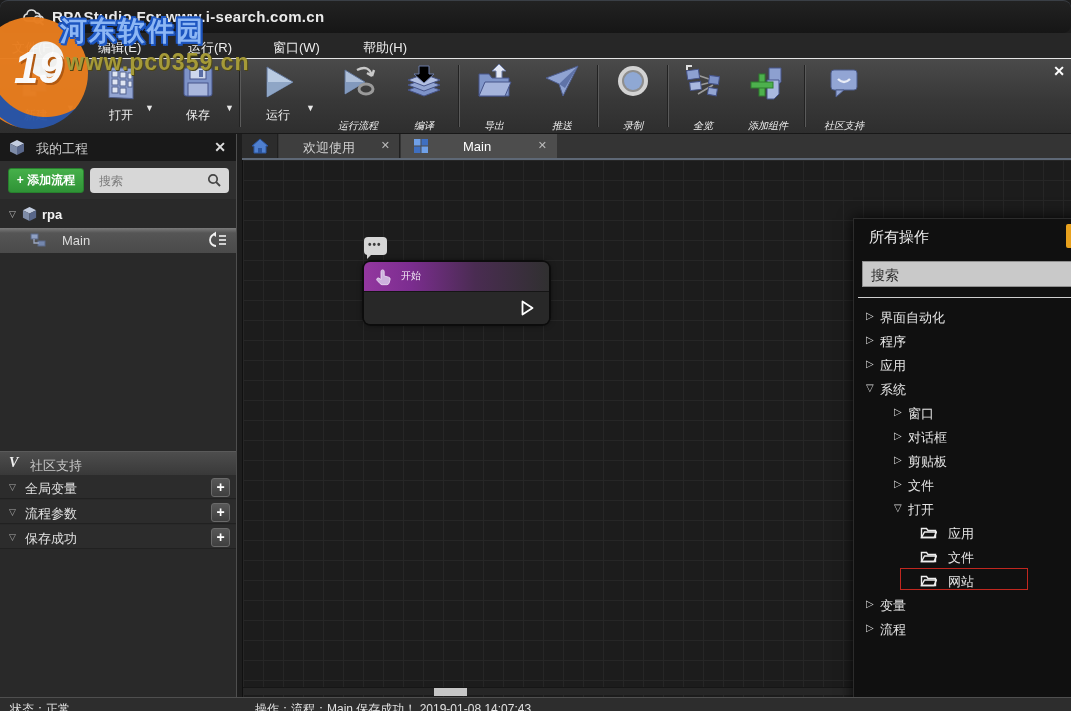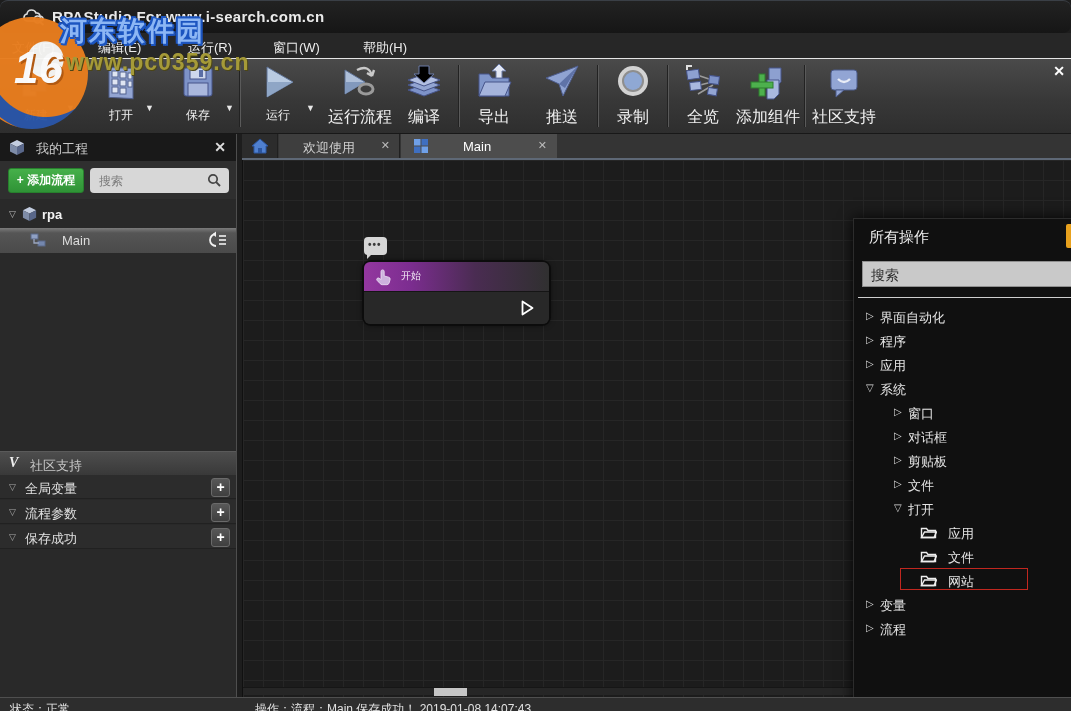--- a/index.html
+++ b/index.html
@@ -13,21 +13,21 @@
   .title-text { position:absolute; left:52px; top:7px; font-size:15px; font-weight:bold; color:#e9e9e9; letter-spacing:.3px; }
 
   
   .menubar { position:absolute; left:0; top:33px; width:1071px; height:26px; background:#272727; border-bottom:1px solid #e5e5e5; }
   .menu-item { position:absolute; top:4px; font-size:13px; color:#ececec; padding:2px 6px; cursor:default; }
 
   
   .toolbar { position:absolute; left:0; top:59px; width:1071px; height:75px; background:linear-gradient(#4a4a4a,#383838 55%,#2e2e2e); border-bottom:1px solid #181818; }
   .tool { position:absolute; top:3px; text-align:center; }
   .tool .ticon { display:block; margin:0 auto; width:38px; height:42px; }
-  .tool .tlabel { display:block; margin-top:3px; font-size:16px; color:#f0f0f0; white-space:nowrap; }
+  .tool .tlabel { display:block; margin-top:15px; font-size:10px; color:#f0f0f0; white-space:nowrap;font-style:italic; }
   .tool-caret { position:absolute; top:44px; font-size:9px; color:#e8e8e8; }
   .tool-sep { position:absolute; top:6px; width:1px; height:62px; background:#5a5a5a; box-shadow:-1px 0 0 #222; }
   .toolbar-close { position:absolute; right:6px; top:4px; color:#fff; font-size:14px; font-weight:bold; cursor:default; }
 
   
   .main { position:absolute; left:0; top:134px; width:1071px; height:563px; }
 
   
   .left-panel { position:absolute; left:0; top:0; width:237px; height:563px; background:#292929; border-right:1px solid #4e4e4e; }
   .lp-header { position:absolute; left:0; top:0; width:100%; height:27px; background:#191919; }
@@ -494,18 +494,18 @@
       </div>
     </div>
   </div>
 
   <div class="statusbar">
     <span class="status-left">状态：正常</span>
     <span class="status-msg">操作：流程：Main 保存成功！ 2019-01-08 14:07:43</span>
   </div>
 
   <div class="wm wm-logo">
-    <span class="n">16</span>
+    <span class="n">19</span>
   </div>
   <div class="wm wm-site">河东软件园</div>
   <div class="wm wm-url">www.pc0359.cn</div>
 
 </div>
 
 </body></html>

